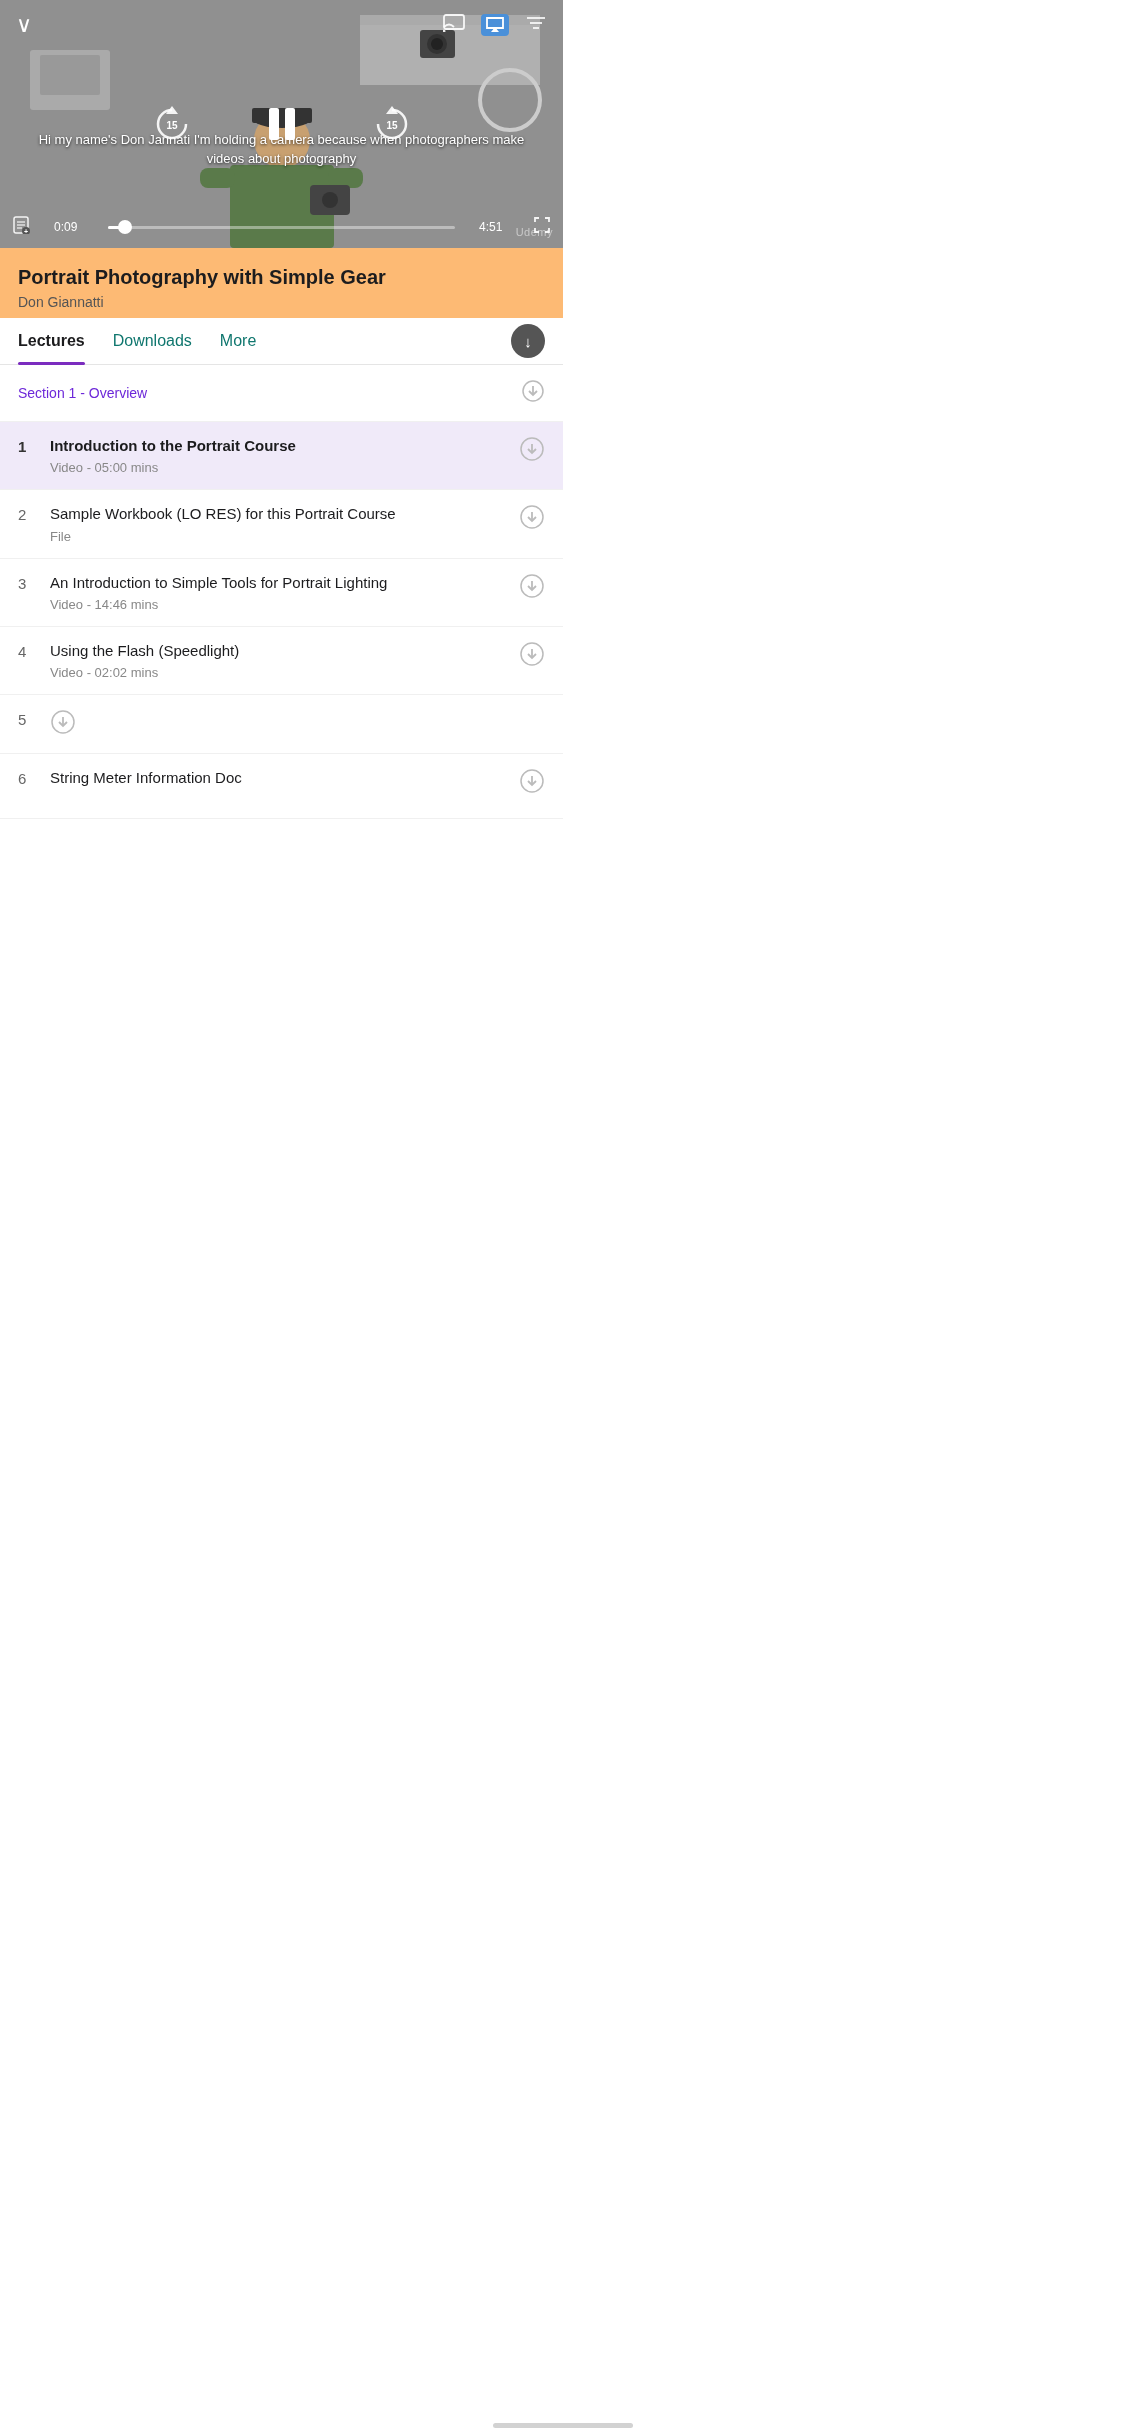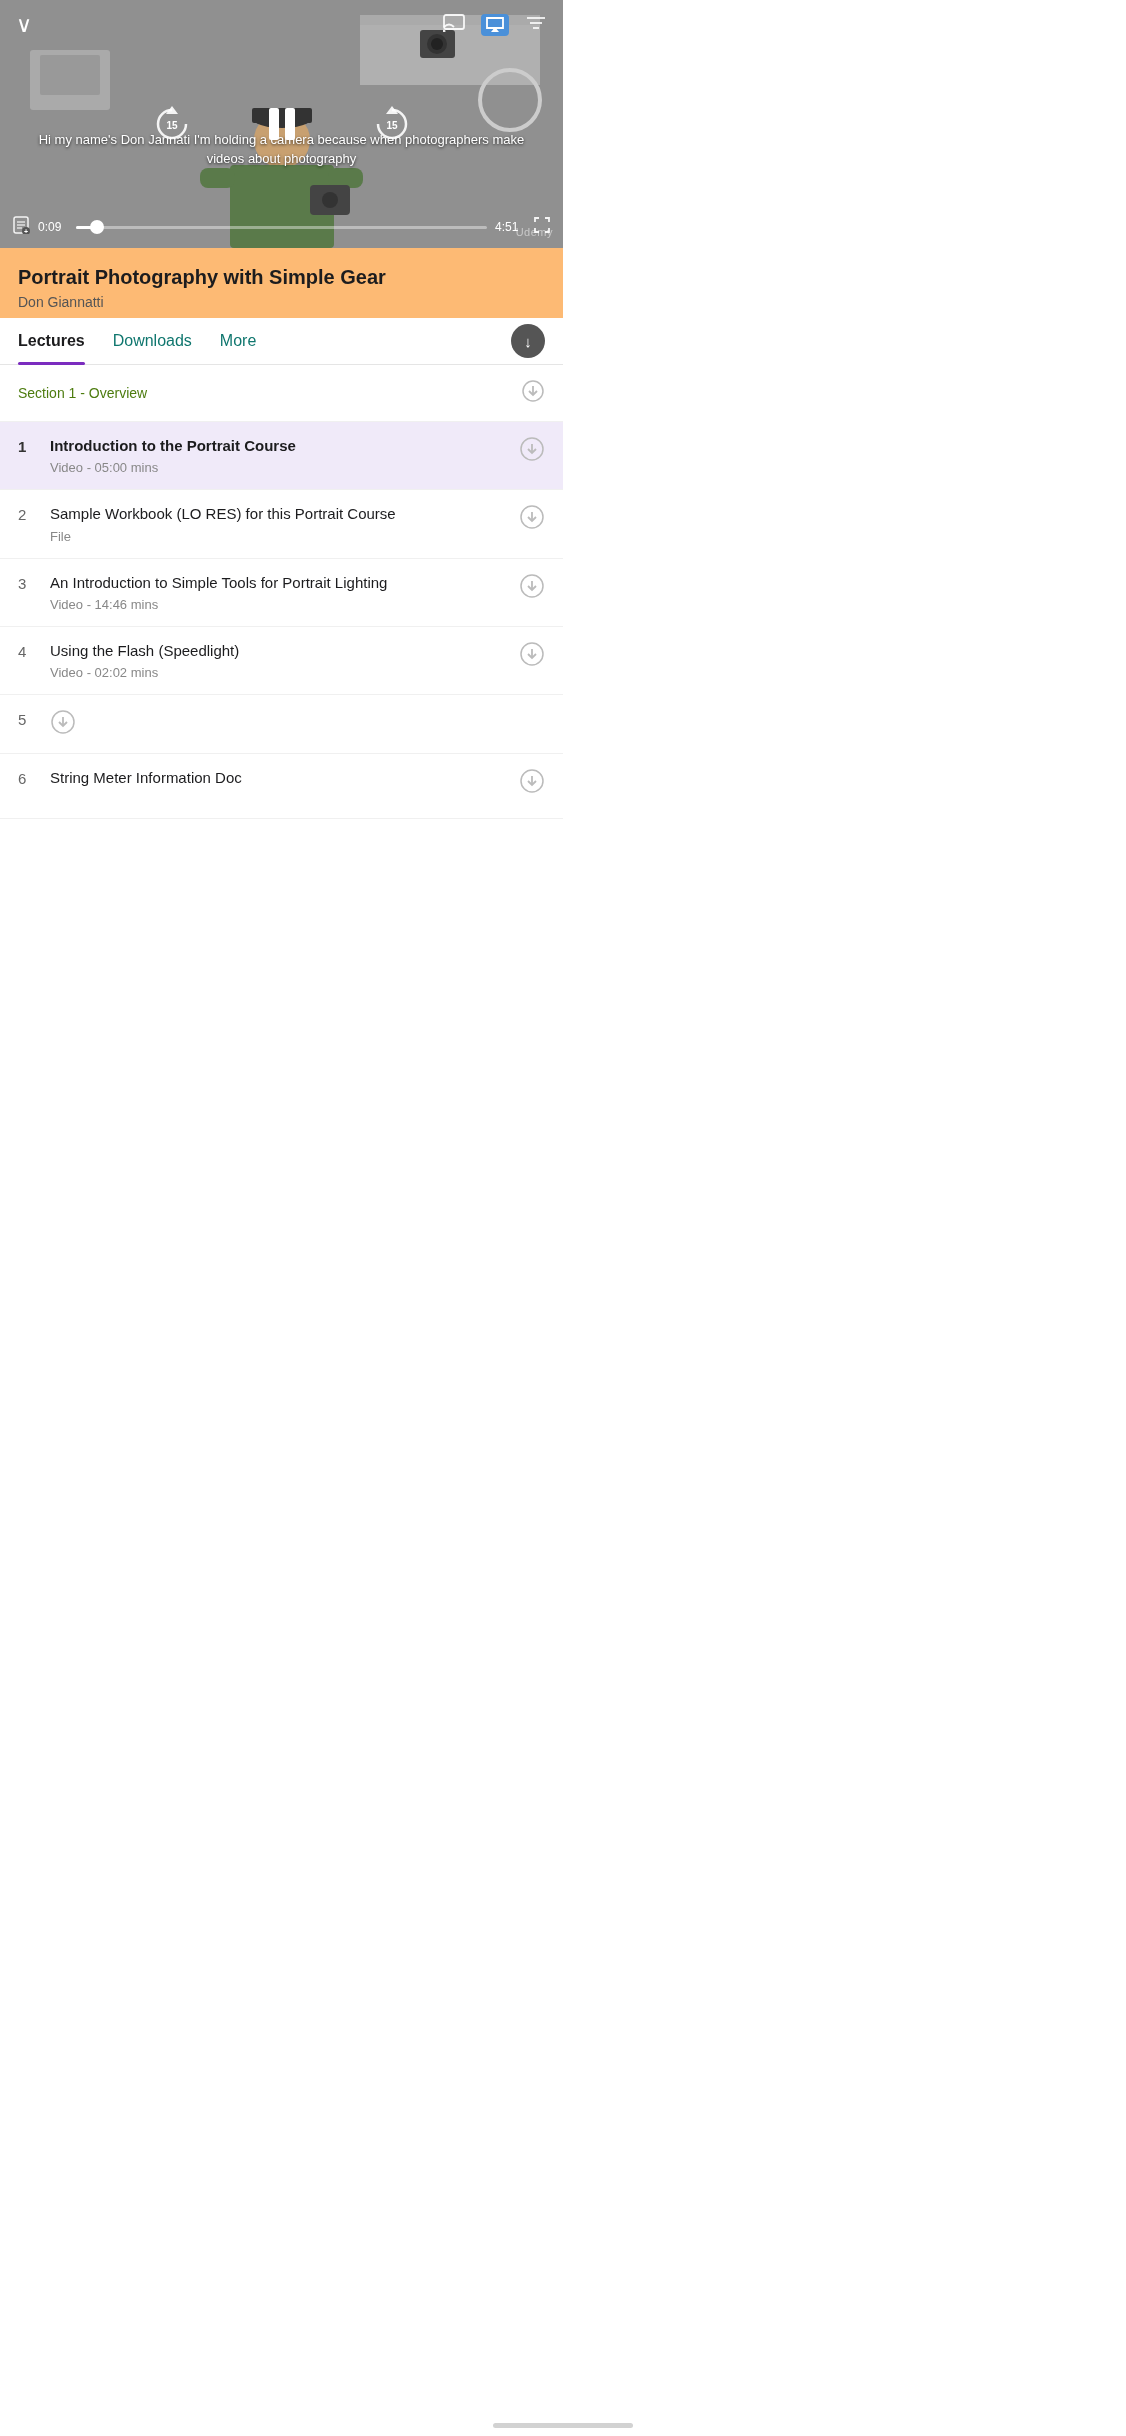--- a/index.html
+++ b/index.html
@@ -94,21 +94,21 @@
 
     
     .scrubber-area {
       position: absolute;
       bottom: 0;
       left: 0;
       right: 0;
       padding: 8px 12px 10px;
       display: flex;
       align-items: center;
-      gap: 8px;
+      gap: 24px;
     }
 
     .time-current {
       color: #fff;
       font-size: 12px;
       min-width: 30px;
     }
 
     .progress-bar {
       flex: 1;
@@ -212,21 +212,21 @@
     .section-header {
       display: flex;
       align-items: center;
       justify-content: space-between;
       padding: 14px 18px;
       border-bottom: 1px solid #f0f0f0;
     }
 
     .section-title {
       font-size: 14px;
-      color: #4d7c0f;
+      color: #6d28d9;
     }
 
     
     .lecture-list {
       background: #fff;
     }
 
     .lecture-item {
       display: flex;
       align-items: flex-start;

